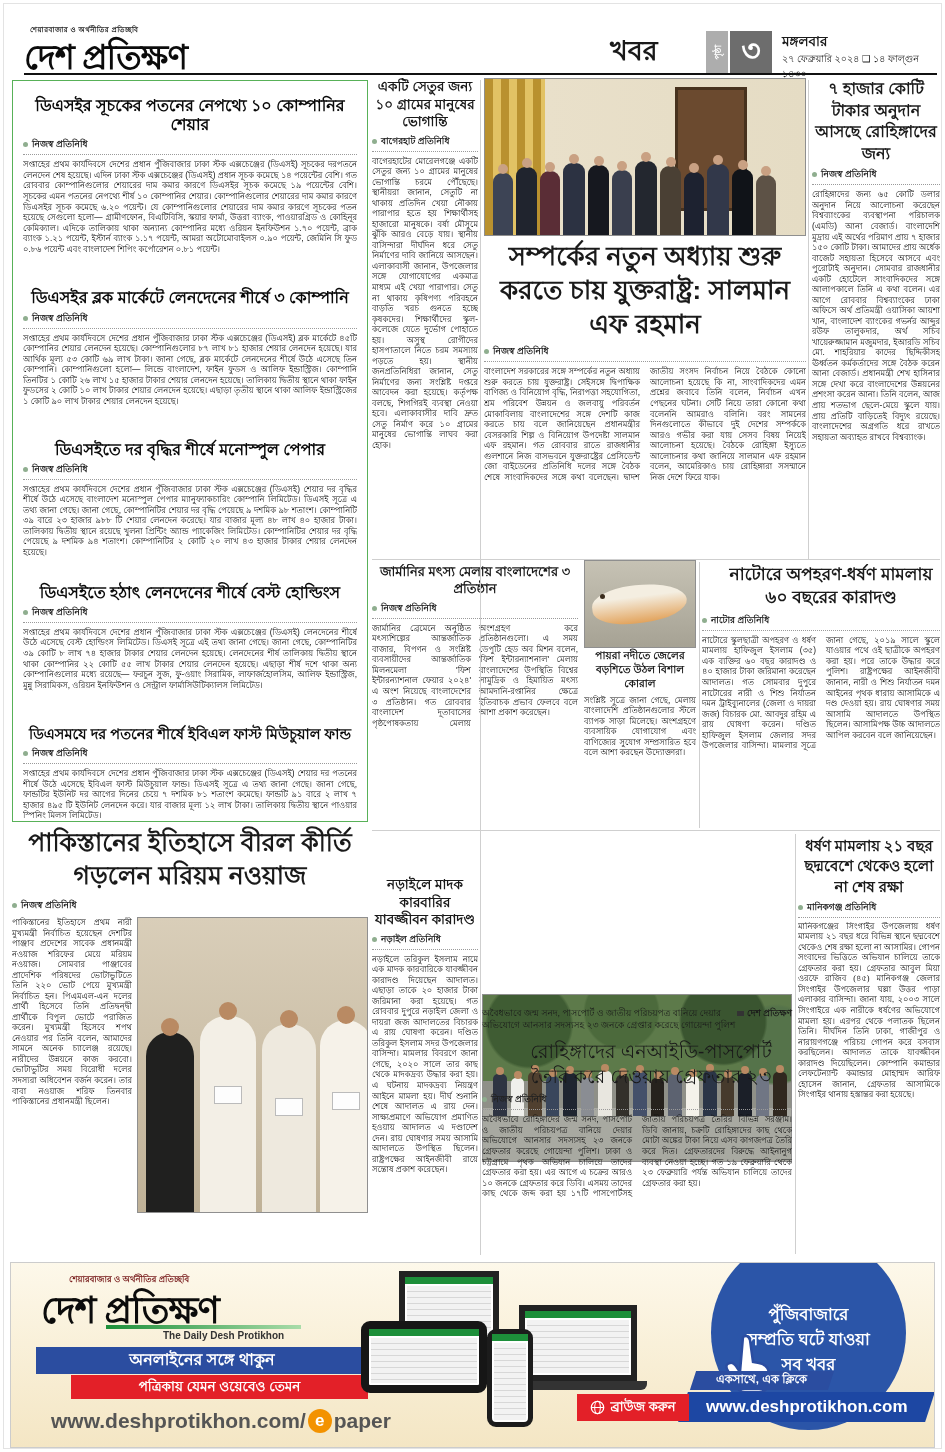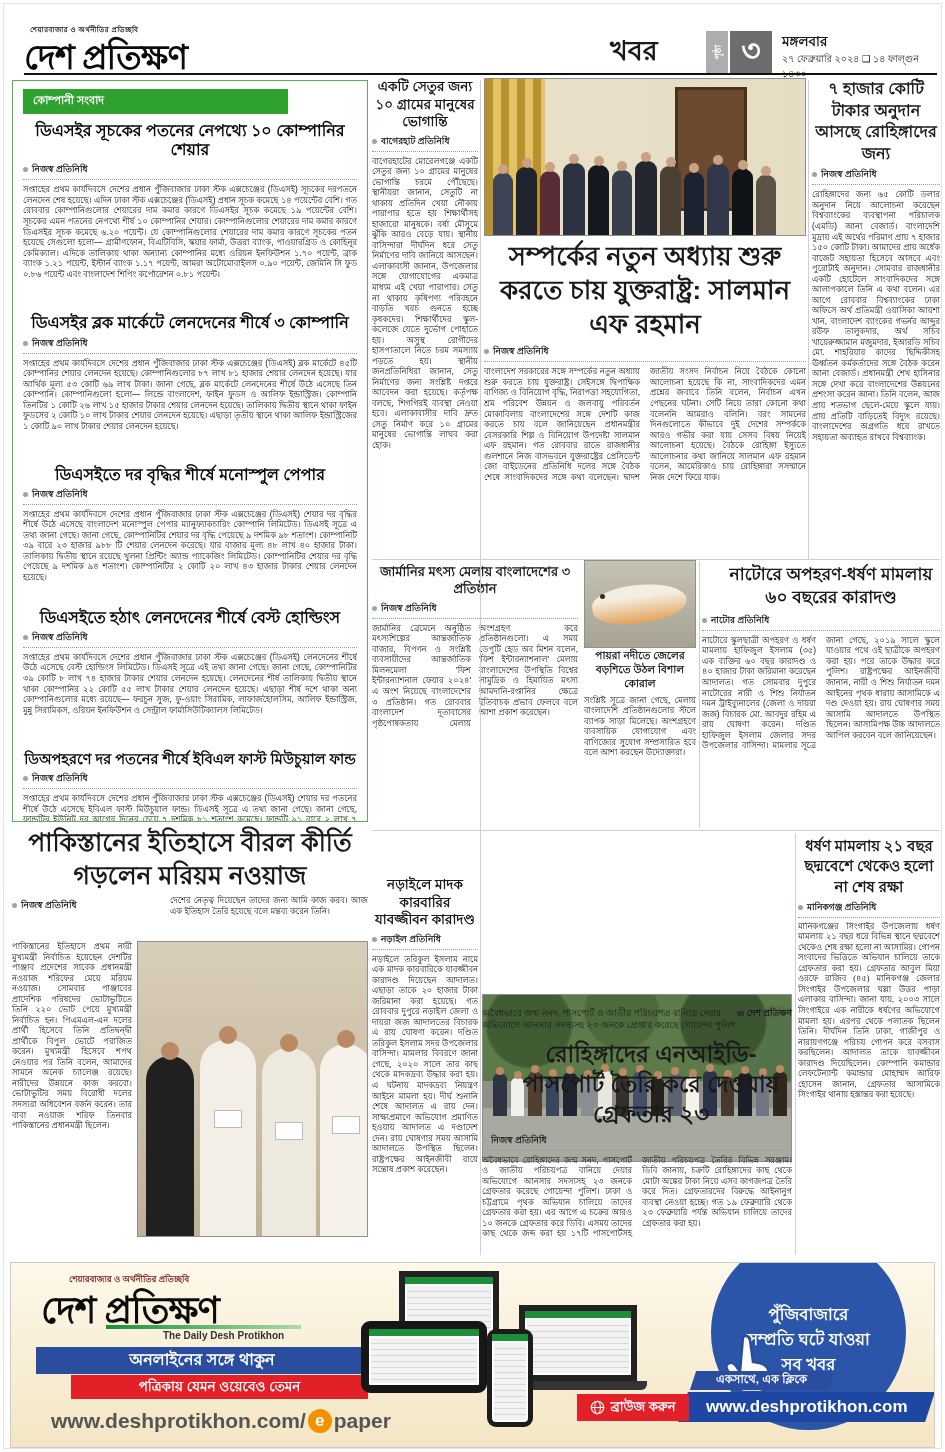--- a/index.html
+++ b/index.html
@@ -59,21 +59,21 @@
   .fish-cap{font-size:10.5px;font-weight:800;text-align:center;line-height:1.35;margin-top:0;}
   .fish-extra{margin-top:4px;height:148px;}
   .natore{left:702px;top:564px;width:238px;height:264px;overflow:hidden;}
   .n-head{font-size:17px;font-weight:800;text-align:center;line-height:1.35;margin-left:20px;}
   .narail{left:372px;top:876px;width:106px;height:416px;overflow:hidden;}
   .crowd-photo{left:482px;top:836px;width:310px;height:168px;}
   .nid-capwrap{left:482px;top:1008px;width:310px;font-size:9px;line-height:1.3;}
   .nid-credit{float:right;font-weight:bold;white-space:nowrap;}
   .credit-sq{display:inline-block;width:7px;height:5px;background:#333;margin-right:3px;}
   .nid{left:482px;top:1040px;width:310px;height:214px;overflow:hidden;}
-  .nid-head{font-size:23px;font-weight:700;text-align:center;line-height:1.3;margin-left:28px;}
+  .nid-head{font-size:19px;font-weight:400;text-align:center;line-height:1.3;margin-left:28px;}
   .manik{left:798px;top:836px;width:142px;height:418px;overflow:hidden;font-family:Liberation Serif, serif;}
   .mk-head{font-size:15px;font-weight:800;text-align:center;line-height:1.35;}
   
   .scene-group{position:absolute;inset:0;background:linear-gradient(90deg,#c8a23f 0,#e0bd5e 58px,#e9e0ca 60px,#e5dcc4 100%);}
   .curtain{position:absolute;left:0;top:0;width:60px;height:100%;
            background:repeating-linear-gradient(90deg,#b9912f 0 8px,#e2c264 8px 16px);}
   .door{position:absolute;right:58px;top:8px;width:66px;height:118px;background:#6b4a2f;border:3px solid #47321e;}
   .people{position:absolute;left:0;bottom:0;width:100%;display:flex;align-items:flex-end;gap:3px;padding:0 8px;box-sizing:border-box;}
   .person{border-radius:9px 9px 0 0;position:relative;flex:0 0 auto;}
   .person::before{content:"";position:absolute;top:-9px;left:50%;margin-left:-5px;width:10px;height:10px;border-radius:50%;background:#c9a183;}
@@ -146,21 +146,20 @@
     <span>পৃষ্ঠা</span>
   </div>
   <div class="abs page-num-box">
     <span>৩</span>
   </div>
   <div class="abs day">মঙ্গলবার</div>
   <div class="abs date">২৭ ফেব্রুয়ারি ২০২৪ ❑ ১৪ ফাল্গুন ১৪৩০</div>
   <div class="abs header-rule"></div>
 
   <div class="abs company-box">
-    <div class="section-label">কোম্পানী সংবাদ</div>
 
     <div class="cb-art">
       <div class="cb-head">ডিএসইর সূচকের পতনের নেপথ্যে ১০ কোম্পানির শেয়ার</div>
       <div class="byline">
           <span class="byline-dot"></span>
           <span>নিজস্ব প্রতিনিধি</span>
         </div>
       <div class="dotrule"></div>
       <div class="body-txt" style="height:122px">সপ্তাহের প্রথম কার্যদিবসে দেশের প্রধান পুঁজিবাজার ঢাকা স্টক এক্সচেঞ্জের (ডিএসই) সূচকের দরপতনে লেনদেন শেষ হয়েছে। এদিন ঢাকা স্টক এক্সচেঞ্জের (ডিএসই) প্রধান সূচক কমেছে ১৪ পয়েন্টের বেশি। গত রোববার কোম্পানিগুলোর শেয়ারের দাম কমার কারণে ডিএসইর সূচক কমেছে ১৯ পয়েন্টের বেশি। সূচকের এমন পতনের নেপথ্যে শীর্ষ ১০ কোম্পানির শেয়ার। কোম্পানিগুলোর শেয়ারের দাম কমার কারণে ডিএসইর সূচক কমেছে ৬.২০ পয়েন্ট। যে কোম্পানিগুলোর শেয়ারের দাম কমার কারণে সূচকের পতন হয়েছে সেগুলো হলো— গ্রামীণফোন, বিএটিবিসি, স্কয়ার ফার্মা, উত্তরা ব্যাংক, পাওয়ারগ্রিড ও কোহিনূর কেমিক্যাল। এদিকে তালিকায় থাকা অন্যান্য কোম্পানির মধ্যে ওরিয়ন ইনফিউশন ১.৭০ পয়েন্ট, ব্রাক ব্যাংক ১.২১ পয়েন্ট, ইস্টার্ন ব্যাংক ১.১৭ পয়েন্ট, আমরা অটোমোবাইলস ০.৯০ পয়েন্ট, জেমিনি সি ফুড ০.৮৬ পয়েন্ট এবং বাংলাদেশ শিপিং কর্পোরেশন ০.৮১ পয়েন্ট।</div>
     </div>
@@ -189,38 +188,37 @@
       <div class="cb-head">ডিএসইতে হঠাৎ লেনদেনের শীর্ষে বেস্ট হোল্ডিংস</div>
       <div class="byline">
           <span class="byline-dot"></span>
           <span>নিজস্ব প্রতিনিধি</span>
         </div>
       <div class="dotrule"></div>
       <div class="body-txt" style="height:92px">সপ্তাহের প্রথম কার্যদিবসে দেশের প্রধান পুঁজিবাজার ঢাকা স্টক এক্সচেঞ্জের (ডিএসই) লেনদেনের শীর্ষে উঠে এসেছে বেস্ট হোল্ডিংস লিমিটেড। ডিএসই সূত্রে এই তথ্য জানা গেছে। জানা গেছে, কোম্পানিটির ৩৯ কোটি ৮ লাখ ৭৪ হাজার টাকার শেয়ার লেনদেন হয়েছে। লেনদেনের শীর্ষ তালিকায় দ্বিতীয় স্থানে থাকা কোম্পানির ২২ কোটি ৫৫ লাখ টাকার শেয়ার লেনদেন হয়েছে। এছাড়া শীর্ষ দশে থাকা অন্য কোম্পানিগুলোর মধ্যে রয়েছে— ফরচুন সুজ, ফু-ওয়াং সিরামিক, লাফার্জহোলসিম, আলিফ ইন্ডাস্ট্রিজ, মুন্নু সিরামিকস, ওরিয়ন ইনফিউশন ও সেন্ট্রাল ফার্মাসিউটিক্যালস লিমিটেড।</div>
     </div>
 
     <div class="cb-art">
-      <div class="cb-head sm">ডিঅপহরণে দর পতনের শীর্ষে ইবিএল ফাস্ট মিউচুয়াল ফান্ড</div>
+      <div class="cb-head sm">ডিএসমযে দর পতনের শীর্ষে ইবিএল ফাস্ট মিউচুয়াল ফান্ড</div>
       <div class="byline">
           <span class="byline-dot"></span>
           <span>নিজস্ব প্রতিনিধি</span>
         </div>
       <div class="dotrule"></div>
       <div class="body-txt" style="height:78px">সপ্তাহের প্রথম কার্যদিবসে দেশের প্রধান পুঁজিবাজার ঢাকা স্টক এক্সচেঞ্জের (ডিএসই) শেয়ার দর পতনের শীর্ষে উঠে এসেছে ইবিএল ফাস্ট মিউচুয়াল ফান্ড। ডিএসই সূত্রে এ তথ্য জানা গেছে। জানা গেছে, ফান্ডটির ইউনিট দর আগের দিনের চেয়ে ৭ দশমিক ৮১ শতাংশ কমেছে। ফান্ডটি ৯১ বারে ২ লাখ ৭ হাজার ৪৯৫ টি ইউনিট লেনদেন করে। যার বাজার মূল্য ১২ লাখ টাকা। তালিকায় দ্বিতীয় স্থানে পাওয়ার স্পিনিং মিলস লিমিটেড।</div>
     </div>
   </div>
 
   <div class="abs maryam">
     <div class="m-head">পাকিস্তানের ইতিহাসে বীরল কীর্তি গড়লেন মরিয়ম নওয়াজ</div>
     <div class="m-row">
       <div class="byline" style="width:150px">
           <span class="byline-dot"></span>
           <span>নিজস্ব প্রতিনিধি</span>
         </div>
-      <div class="body-txt m-snippet">দেশের নেতৃত্ব দিয়েছেন তাদের জন্য আমি কাজ করব। আজ এক ইতিহাস তৈরি হয়েছে বলে মন্তব্য করেন তিনি।</div>
     </div>
     <div class="m-row2">
       <div class="body-txt m-left">পাকিস্তানের ইতিহাসে প্রথম নারী মুখ্যমন্ত্রী নির্বাচিত হয়েছেন দেশটির পাঞ্জাব প্রদেশের সাবেক প্রধানমন্ত্রী নওয়াজ শরিফের মেয়ে মরিয়ম নওয়াজ। সোমবার পাঞ্জাবের প্রাদেশিক পরিষদের ভোটাভুটিতে তিনি ২২০ ভোট পেয়ে মুখ্যমন্ত্রী নির্বাচিত হন। পিএমএল-এন দলের প্রার্থী হিসেবে তিনি প্রতিদ্বন্দ্বী প্রার্থীকে বিপুল ভোটে পরাজিত করেন। মুখ্যমন্ত্রী হিসেবে শপথ নেওয়ার পর তিনি বলেন, আমাদের সামনে অনেক চ্যালেঞ্জ রয়েছে। নারীদের উন্নয়নে কাজ করবো। ভোটাভুটির সময় বিরোধী দলের সদস্যরা অধিবেশন বর্জন করেন। তার বাবা নওয়াজ শরিফ তিনবার পাকিস্তানের প্রধানমন্ত্রী ছিলেন।</div>
       <div class="photo m-photo">
         <div class="scene-maryam">
           <div class="fig" style="left:8px;width:48px;height:180px;background:#20201f;"></div>
           <div class="fig" style="left:62px;width:56px;height:196px;background:#f3efe6;">
               <div class="paper" style="left:14px;top:70px;"></div>
             </div>
           <div class="fig" style="left:124px;width:54px;height:188px;background:#eee9de;">

